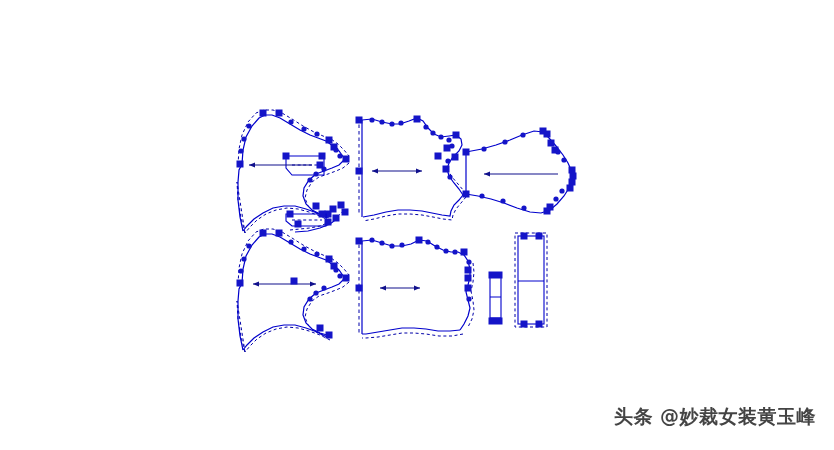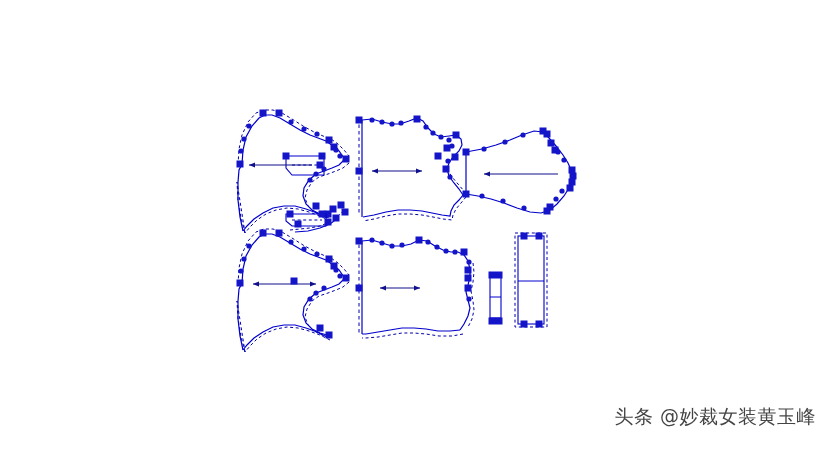--- a/index.html
+++ b/index.html
@@ -22,21 +22,21 @@
     width: 834px;
     height: 450px;
     display: block;
   }
   #watermark {
     position: absolute;
     right: 18px;
     bottom: 20px;
     font-family: "DejaVu Sans", sans-serif;
     font-size: 19px;
-    font-weight: 400;
+    font-weight: 700;
     letter-spacing: 0.5px;
     color: #2b2b2b;
     white-space: nowrap;
     opacity: 0.88;
     user-select: none;
   }
 </style>
 </head>
 <body>
 

